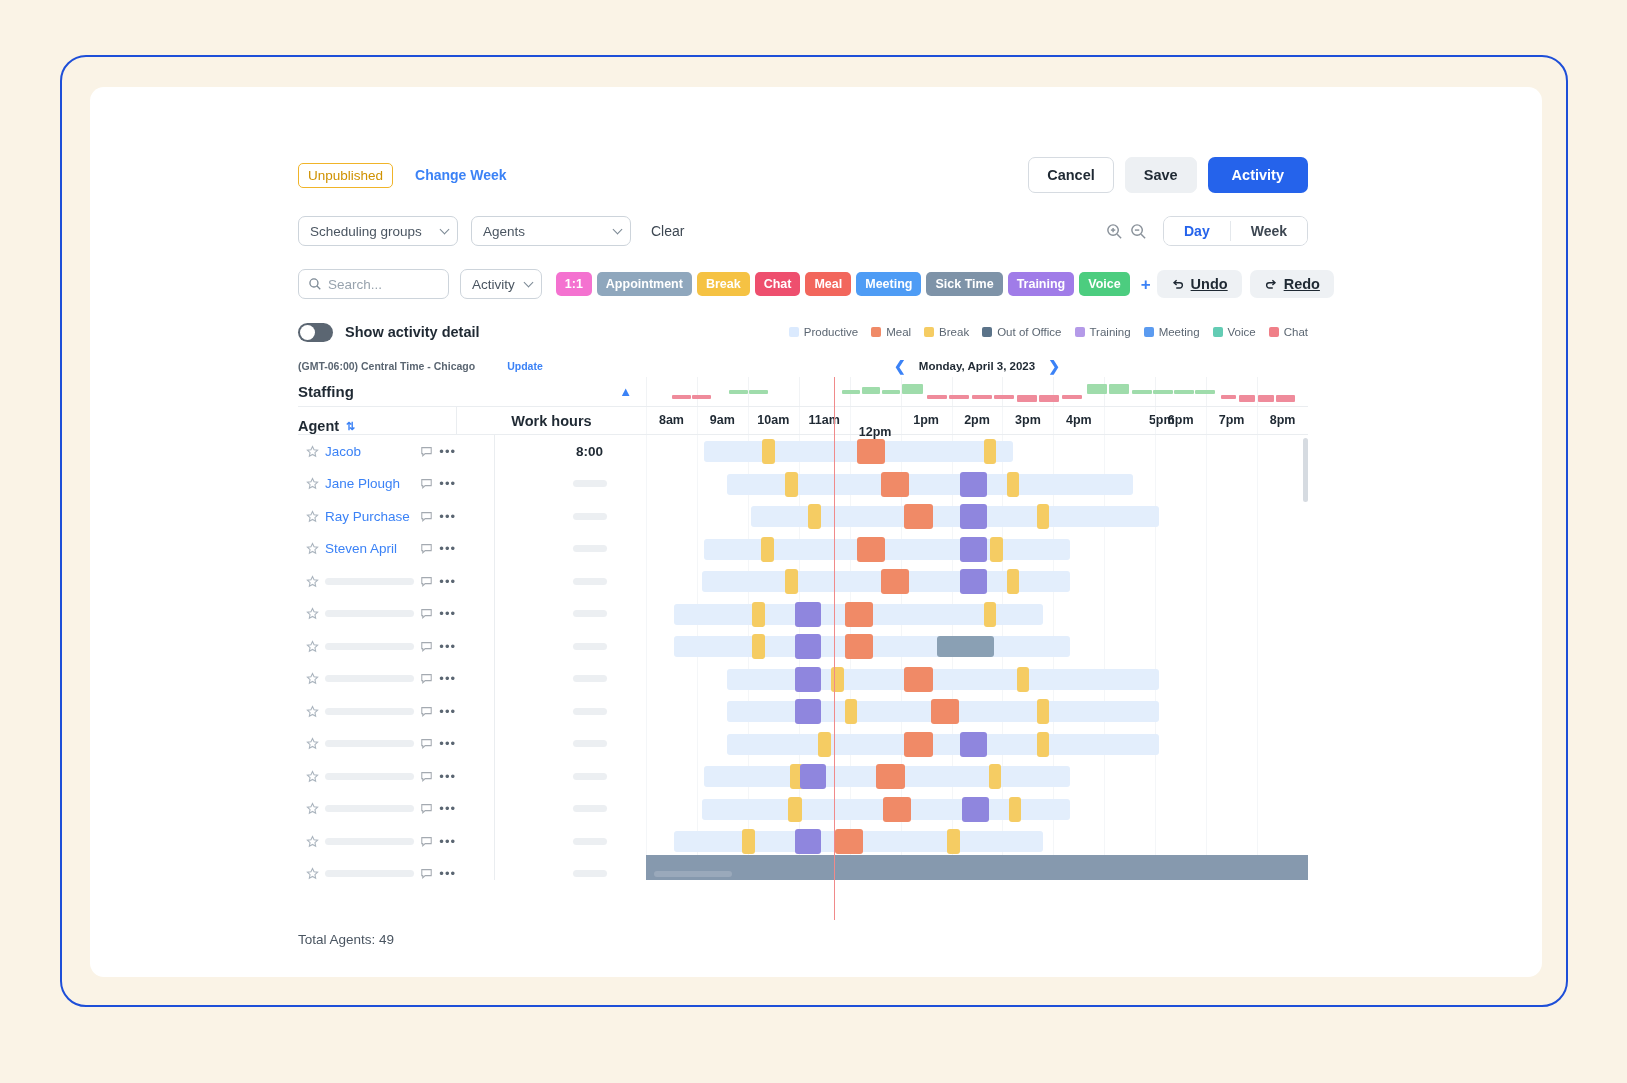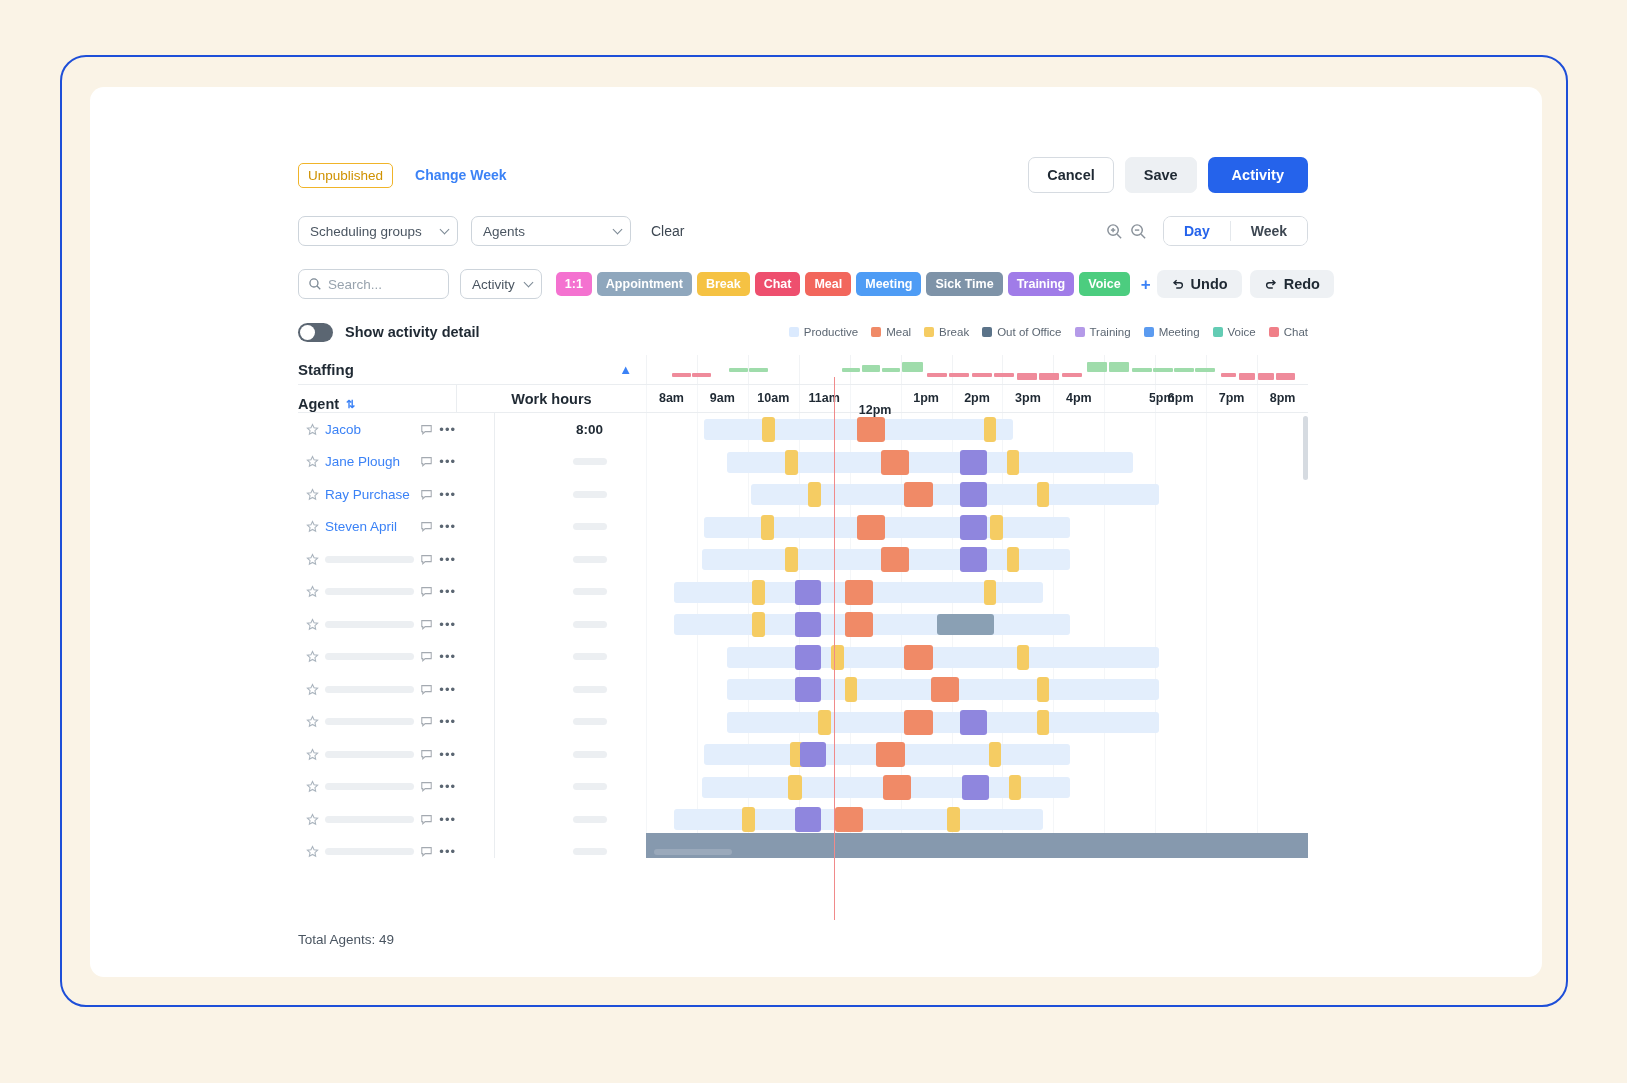--- a/index.html
+++ b/index.html
@@ -159,21 +159,21 @@
   }
   .tag-plus {
     color: #3b82f6; font-size: 17px; font-weight: 600;
     padding: 0 6px; cursor: pointer; line-height: 1;
   }
   .undo-redo { margin-left: auto; display: flex; gap: 8px; }
   .ur-btn {
     background: #eef1f4; border-radius: 7px;
     font-size: 14.5px; font-weight: 700; color: #1f2933;
     padding: 6px 14px; display: flex; align-items: center; gap: 6px;
-    cursor: pointer; white-space: nowrap;
+    cursor: pointer; white-space: nowrap; text-decoration: underline;
   }
 
   
   .toggle-row {
     position: absolute; left: 208px; top: 232px;
     width: 1010px; height: 26px;
     display: flex; align-items: center;
   }
   .switch {
     width: 35px; height: 19px; border-radius: 10px;
@@ -448,20 +448,29 @@
           </div>
           <div class="lg">
             <div class="sw" style="background: rgb(240, 127, 136);"></div>
             <span>Chat</span>
           </div>
         </div>
     </div>
 
     <div class="grid-wrap">
 
+      <div class="tz-row">
+        <div class="tz-text">(GMT-06:00) Central Time - Chicago</div>
+        <div class="tz-update">Update</div>
+        <div class="daynav">
+          <div class="arrow">❮</div>
+          <div class="daytext">Monday, April 3, 2023</div>
+          <div class="arrow">❯</div>
+        </div>
+      </div>
 
       <div class="staffing-row">
         <div class="staffing-label">Staffing</div>
         <div class="staffing-caret">▲</div>
         <div class="staffing-chart" id="staffing-chart">
             <div class="staff-gridline" style="left: 0%;"></div>
             <div class="staff-gridline" style="left: 7.69231%;"></div>
             <div class="staff-gridline" style="left: 15.3846%;"></div>
             <div class="staff-gridline" style="left: 23.0769%;"></div>
             <div class="staff-gridline" style="left: 30.7692%;"></div>

